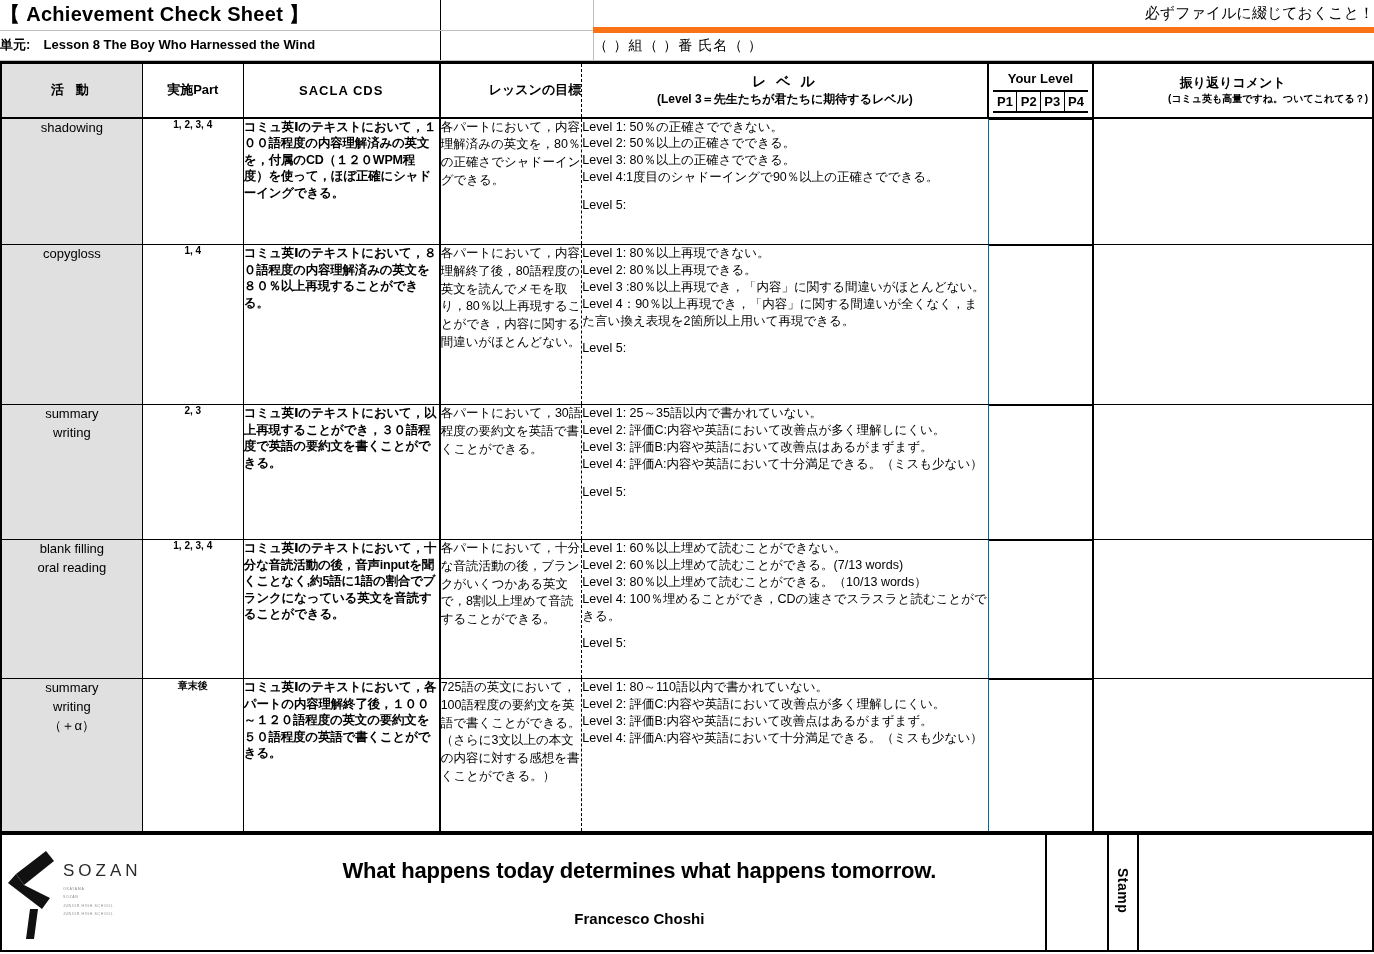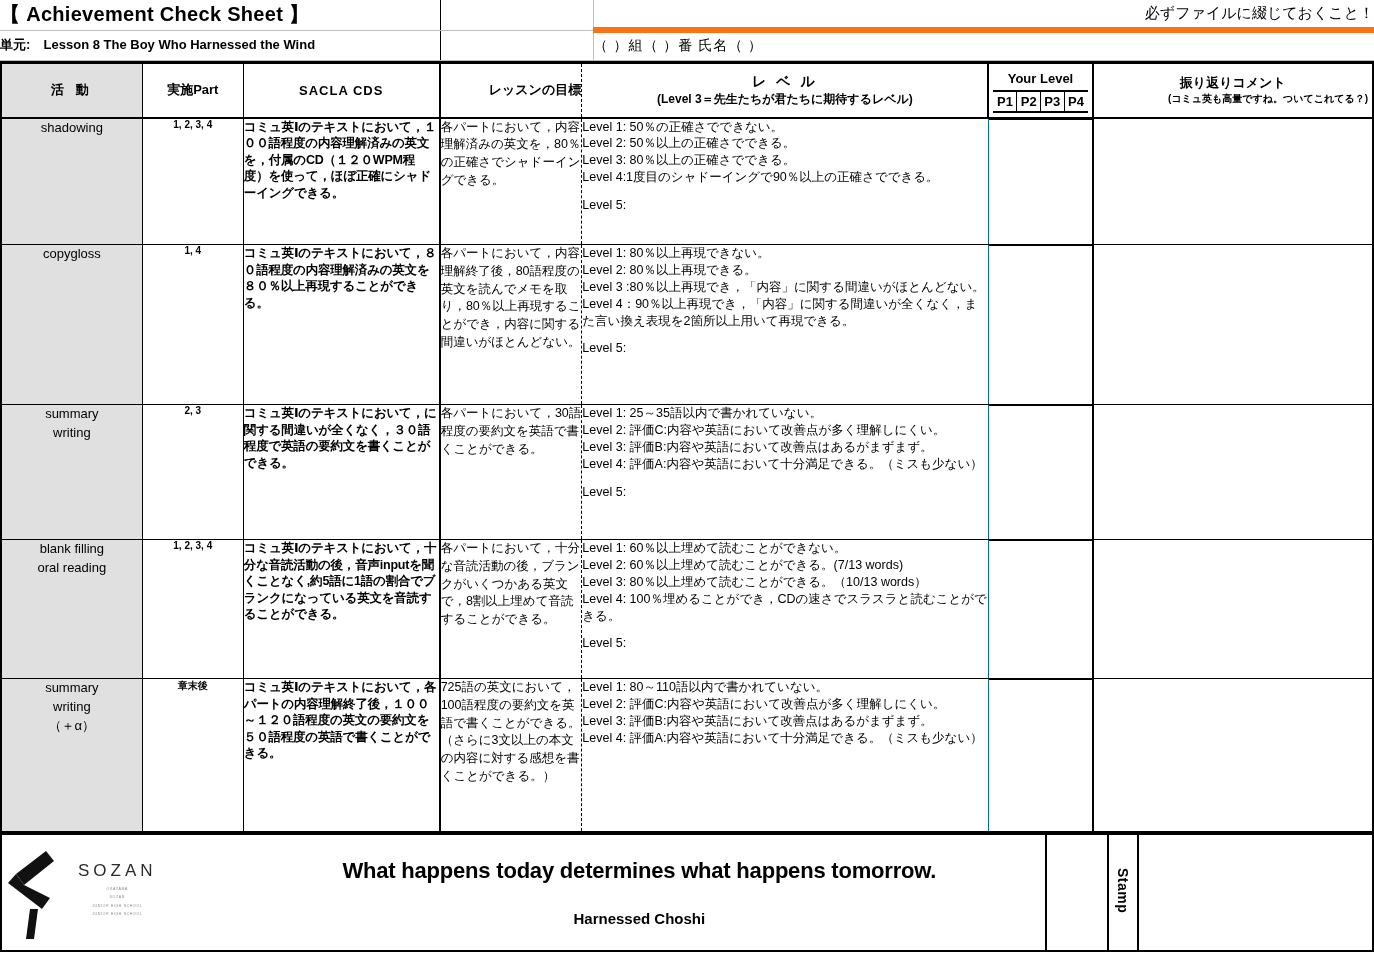--- a/index.html
+++ b/index.html
@@ -221,21 +221,21 @@
   .stamp-txt {
     writing-mode: vertical-rl;
     font-size: 14px;
     font-weight: bold;
     letter-spacing: .5px;
     display: inline-block;
   }
 
   .logo-wrap { display: flex; align-items: flex-start; }
   .logo-mark { width: 60px; height: 92px; flex: 0 0 60px; }
-  .logo-text { margin-left: 16px; margin-top: 14px; text-align: center; }
+  .logo-text { margin-left: 1px; margin-top: 14px; }
   .logo-name {
     font-size: 17px;
     letter-spacing: 4px;
     color: #2b2b2b;
   }
   .logo-sub {
     margin-top: 4px;
     font-size: 3.6px;
     line-height: 2.4;
     color: #8a8a8a;
@@ -375,21 +375,21 @@
               </tbody>
             </table>
         </td>
         <td class="c-cmt"></td>
       </tr>
 
       <tr class="brow" style="height:135px">
         <td class="c-act"><span style="white-space:pre-line">summary
 writing</span></td>
         <td class="c-part">2, 3</td>
-        <td class="c-cds">コミュ英Ⅰのテキストにおいて，に関する間違いが全くなく，３０語程度で英語の要約文を書くことができる。</td>
+        <td class="c-cds">コミュ英Ⅰのテキストにおいて，以上再現することができ，３０語程度で英語の要約文を書くことができる。</td>
         <td class="c-goal">各パートにおいて，30語程度の要約文を英語で書くことができる。</td>
         <td class="c-level">
           <div class="lv">Level 1: 25～35語以内で書かれていない。</div>
           <div class="lv">Level 2: 評価C:内容や英語において改善点が多く理解しにくい。</div>
           <div class="lv">Level 3: 評価B:内容や英語において改善点はあるがまずまず。</div>
           <div class="lv">Level 4: 評価A:内容や英語において十分満足できる。（ミスも少ない）</div>
           <div class="sp"></div>
           <div class="lv">Level 5:</div>
         </td>
         <td class="c-yl">
@@ -497,21 +497,21 @@
                 <div>OKAYAMA</div>
                 <div>SOZAN</div>
                 <div>JUNIOR HIGH SCHOOL</div>
                 <div>JUNIOR HIGH SCHOOL</div>
               </div>
             </div>
           </div>
         </td>
         <td class="f-quote">
           <div class="quote-main">What happens today determines what happens tomorrow.</div>
-          <div class="quote-author">Harnessed Choshi</div>
+          <div class="quote-author">Francesco Choshi</div>
         </td>
         <td class="f-gap"></td>
         <td class="f-stamp">
           <span class="stamp-txt">Stamp</span>
         </td>
         <td class="f-stampbox"></td>
       </tr>
     </tbody>
   </table>
 

